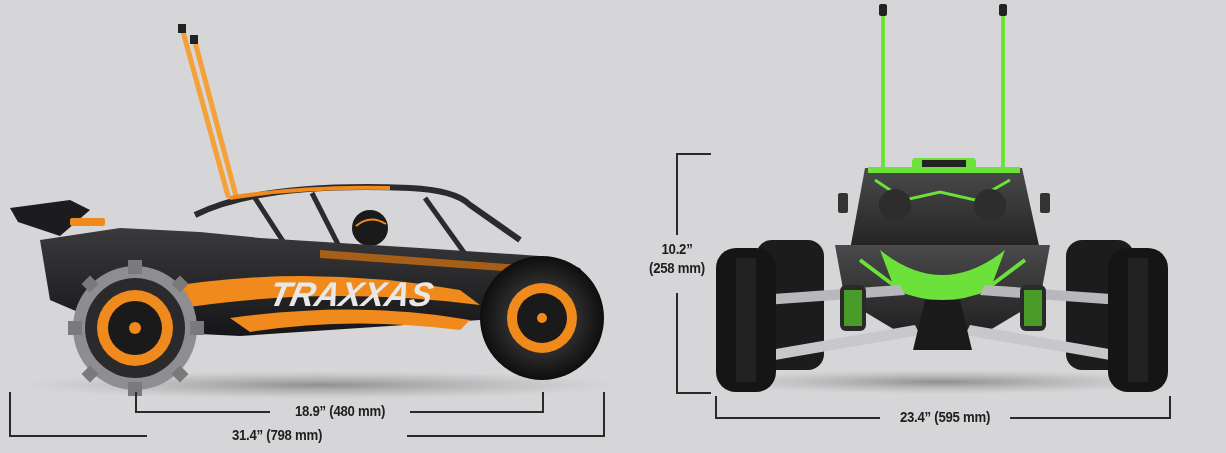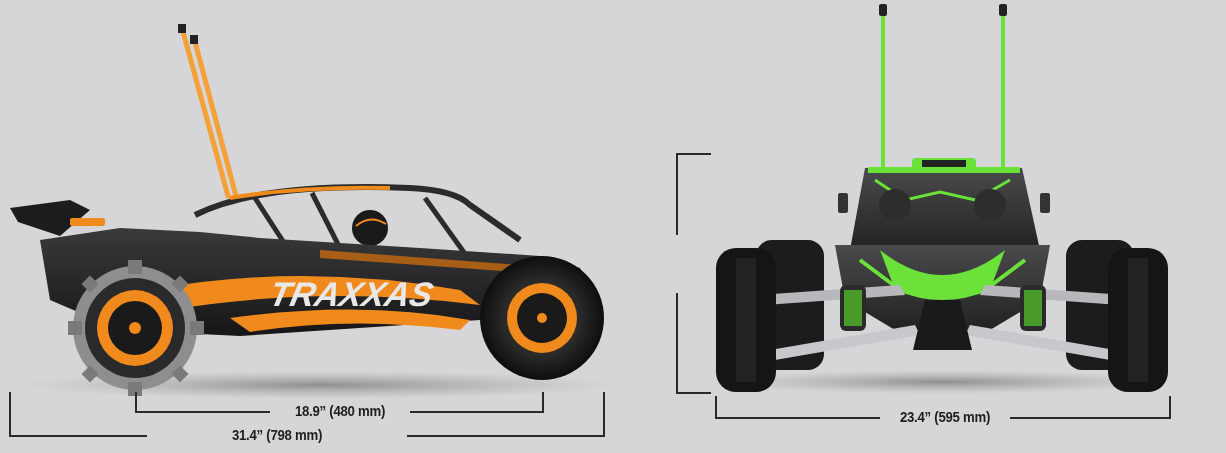--- a/index.html
+++ b/index.html
@@ -162,15 +162,19 @@
 
       <polyline points="716,396 716,418 880,418"></polyline>
       <polyline points="1010,418 1170,418 1170,396"></polyline>
     </g>
   </svg>
 
   <div class="dim-label" style="left:272px; top:402px; width:136px;">18.9” (480 mm)</div>
 
   <div class="dim-label" style="left:148px; top:426px; width:258px;">31.4” (798 mm)</div>
 
+  <div style="position:absolute; left:630px; top:239px; width:94px; text-align:center;">
+    <div class="dim-label h" style="position:static;">10.2”</div>
+    <div class="dim-label h" style="position:static;">(258 mm)</div>
+  </div>
 
   <div class="dim-label" style="left:882px; top:408px; width:126px;">23.4” (595 mm)</div>
 </div>
 
 </body></html>

